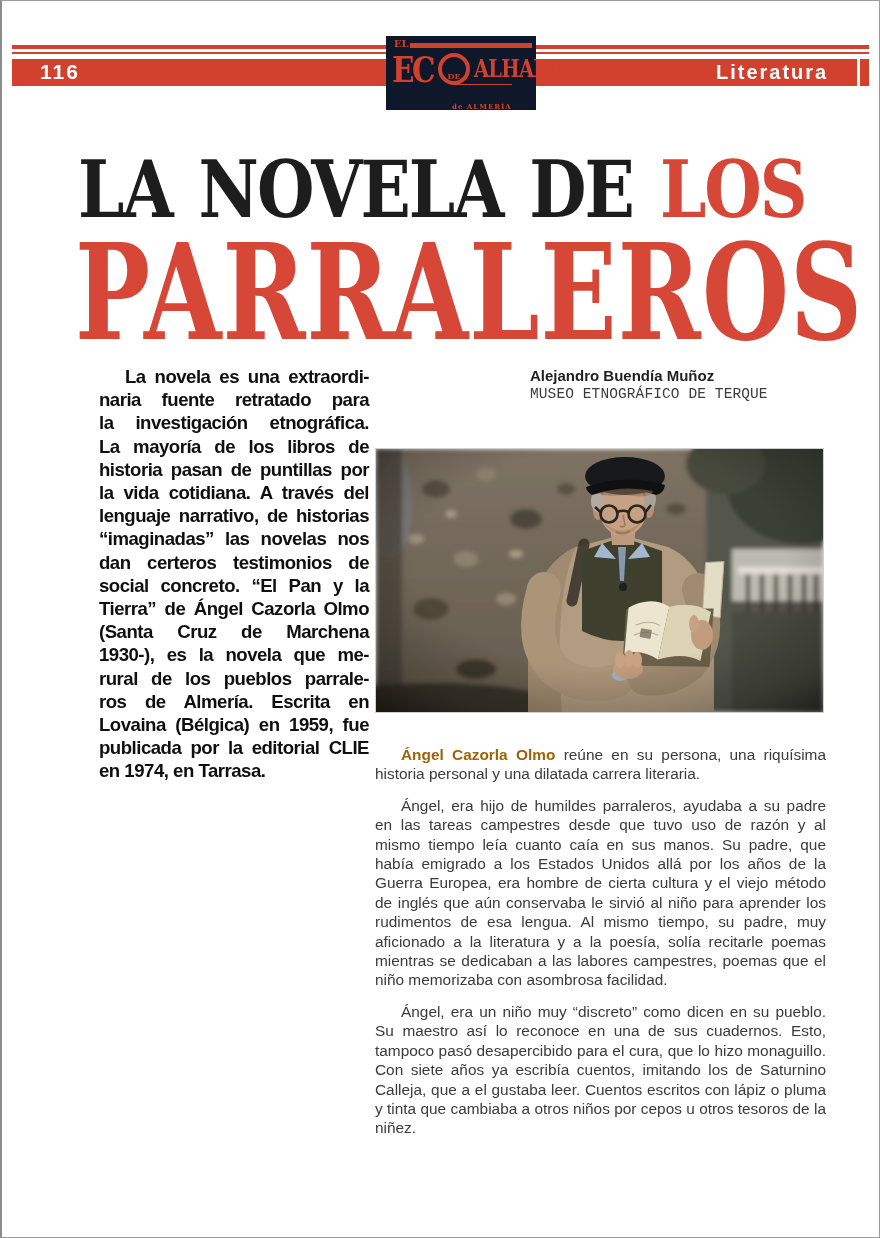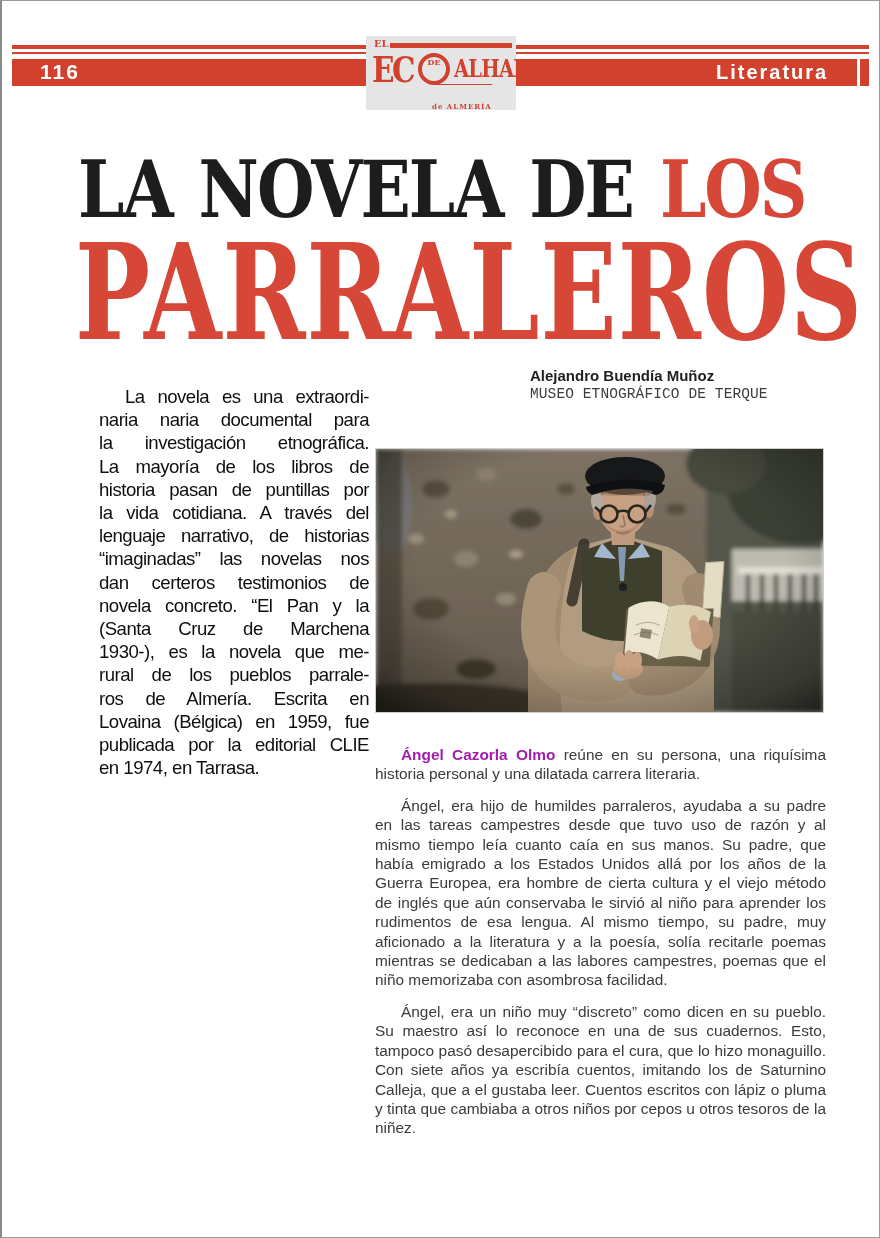--- a/index.html
+++ b/index.html
@@ -15,56 +15,56 @@
   }
   
   .rule1{position:absolute;left:10px;top:44px;width:857px;height:4px;background:var(--accent-red);}
   .rule2{position:absolute;left:10px;top:51px;width:857px;height:2px;background:var(--accent-red);}
   .band{position:absolute;left:10px;top:58px;width:857px;height:27px;background:var(--accent-red);}
   .band .inset{position:absolute;right:9px;top:0;bottom:0;width:3px;background:#fff;}
   .hdr-text{position:absolute;color:#fff;font-family:Liberation Sans, sans-serif;font-weight:bold;letter-spacing:2px;margin-left:8px;}
   .pagenum{left:30px;top:59px;font-size:21px;}
   .section{left:706px;top:60px;font-size:20px;}
   
-  .logo{position:absolute;left:364px;top:35px;width:150px;height:74px;background:#e5e5e5;color:var(--accent-red);}
+  .logo{position:absolute;left:384px;top:35px;width:150px;height:74px;background:#0f172a;color:var(--accent-red);}
   .logo .toprule{position:absolute;left:24px;top:7px;right:4px;height:5px;background:var(--accent-red);}
   .logo .el{position:absolute;left:8px;top:2px;font:bold 10px "DejaVu Serif",serif;}
   .logo .row{position:absolute;left:6px;top:16px;display:flex;align-items:center;white-space:nowrap;}
   .logo .ec{font:bold 36px/34px "DejaVu Serif",serif;letter-spacing:-3px;transform:scaleX(.82);transform-origin:0 50%;}
   .logo .oring{width:24px;height:24px;border:4px solid var(--accent-red);border-radius:50%;
-    display:flex;align-items:flex-start;justify-content:center;margin:0 2px 0 -4px;flex:0 0 auto;}
+    display:flex;align-items:flex-end;justify-content:center;margin:0 2px 0 -4px;flex:0 0 auto;}
   .logo .de{font:bold 8px "DejaVu Serif",serif;letter-spacing:0;}
   .logo .alhama{font:bold 25px/24px "DejaVu Serif",serif;letter-spacing:-1px;transform:scaleX(.78);transform-origin:0 50%;margin-left:2px;}
   .logo .sub{position:absolute;left:66px;top:48px;font:bold 7px "DejaVu Serif",serif;letter-spacing:1px;border-top:1px solid var(--accent-red);padding-top:17px;}
   
   .t1{position:absolute;left:76px;top:150px;font-family:"DejaVu Serif",serif;font-weight:bold;
       font-size:66px;line-height:1;letter-spacing:-2px;word-spacing:6px;color:var(--text-black);
       transform:scaleY(1.18);transform-origin:0 0;white-space:nowrap;}
   .t1 .red{color:var(--title-red);}
   .t2{position:absolute;left:73px;top:226px;font-family:"DejaVu Serif",serif;font-weight:bold;
       font-size:100px;line-height:1;letter-spacing:1px;color:var(--title-red);
       transform:scale(1.0,1.32);transform-origin:0 0;white-space:nowrap;}
   
   .byline{position:absolute;left:528px;top:366px;color:#1f1f1f;}
   .byline .author{font-weight:bold;font-size:15px;}
   .byline .affil{font-size:14.5px;color:#3c3c3c;margin-top:2px;letter-spacing:.1px;font-family:Liberation Mono, monospace;}
   
-  .lede{position:absolute;left:97px;top:384px;width:270px;font-weight:normal;font-size:18.6px;
+  .lede{position:absolute;left:97px;top:364px;width:270px;font-weight:bold;font-size:18.6px;
         color:#0f0f0f;letter-spacing:-0.5px;}
   .lede-line{line-height:23.2px;text-align:justify;text-align-last:justify;}
   .lede-line.first{text-indent:26px;}
   .lede-line.last{text-align-last:left;}
   
   .photo{position:absolute;left:373px;top:447px;width:447px;height:263px;border:1px solid #cfcfcf;box-sizing:content-box;}
   .photo svg{display:block;}
   
   .article{position:absolute;left:373px;top:744px;width:451px;font-size:15.4px;line-height:19.4px;
            color:#3b3b3b;text-align:justify;}
   .article p{margin:0 0 12px 0;text-indent:26px;}
-  .lead-name{color:#a21caf;font-weight:bold;}
+  .lead-name{color:#a16207;font-weight:bold;}
 </style>
 </head>
 <body>
 
 <div class="page">
 
   <div class="rule1"></div>
   <div class="rule2"></div>
   <div class="band">
       <span class="inset"></span>
@@ -91,29 +91,30 @@
   </div>
   <div class="t2">PARRALEROS</div>
 
   <div class="byline">
     <div class="author">Alejandro Buendía Muñoz</div>
     <div class="affil">MUSEO ETNOGRÁFICO DE TERQUE</div>
   </div>
 
   <div class="lede">
     <div class="lede-line first">La novela es una extraordi-</div>
-    <div class="lede-line">naria naria documental para</div>
+    <div class="lede-line">naria fuente retratado para</div>
     <div class="lede-line">la investigación etnográfica.</div>
     <div class="lede-line">La mayoría de los libros de</div>
     <div class="lede-line">historia pasan de puntillas por</div>
     <div class="lede-line">la vida cotidiana. A través del</div>
     <div class="lede-line">lenguaje narrativo, de historias</div>
     <div class="lede-line">“imaginadas” las novelas nos</div>
     <div class="lede-line">dan certeros testimonios de</div>
-    <div class="lede-line">novela concreto. “El Pan y la</div>
+    <div class="lede-line">social concreto. “El Pan y la</div>
+    <div class="lede-line">Tierra” de Ángel Cazorla Olmo</div>
     <div class="lede-line">(Santa Cruz de Marchena</div>
     <div class="lede-line">1930-), es la novela que me-</div>
     <div class="lede-line">rural de los pueblos parrale-</div>
     <div class="lede-line">ros de Almería. Escrita en</div>
     <div class="lede-line">Lovaina (Bélgica) en 1959, fue</div>
     <div class="lede-line">publicada por la editorial CLIE</div>
     <div class="lede-line last">en 1974, en Tarrasa.</div>
   </div>
 
   <div class="photo">

